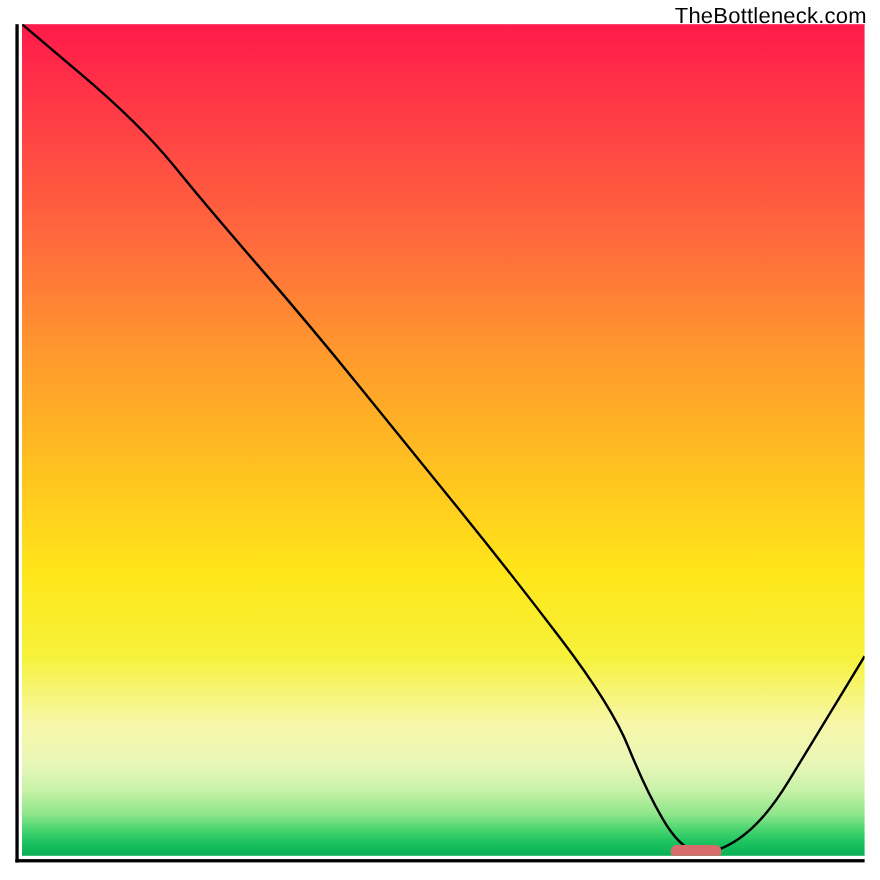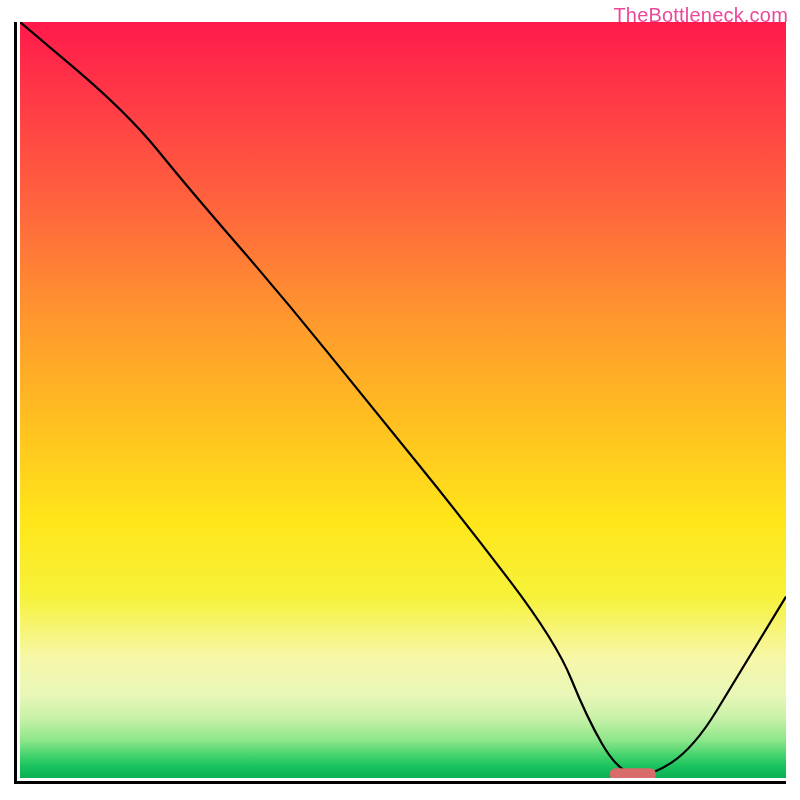--- a/index.html
+++ b/index.html
@@ -13,21 +13,21 @@
   }
   .canvas {
     position: relative;
     width: 800px;
     height: 800px;
   }
   .watermark {
     position: absolute;
     top: 4px;
     right: 12px;
-    color: #ec4899;
+    color: #000000;
     font-size: 20px;
     font-weight: 500;
     letter-spacing: 0.2px;
   }
   .plot-frame {
     position: absolute;
     left: 14px;
     top: 22px;
     width: 772px;
     height: 762px;

